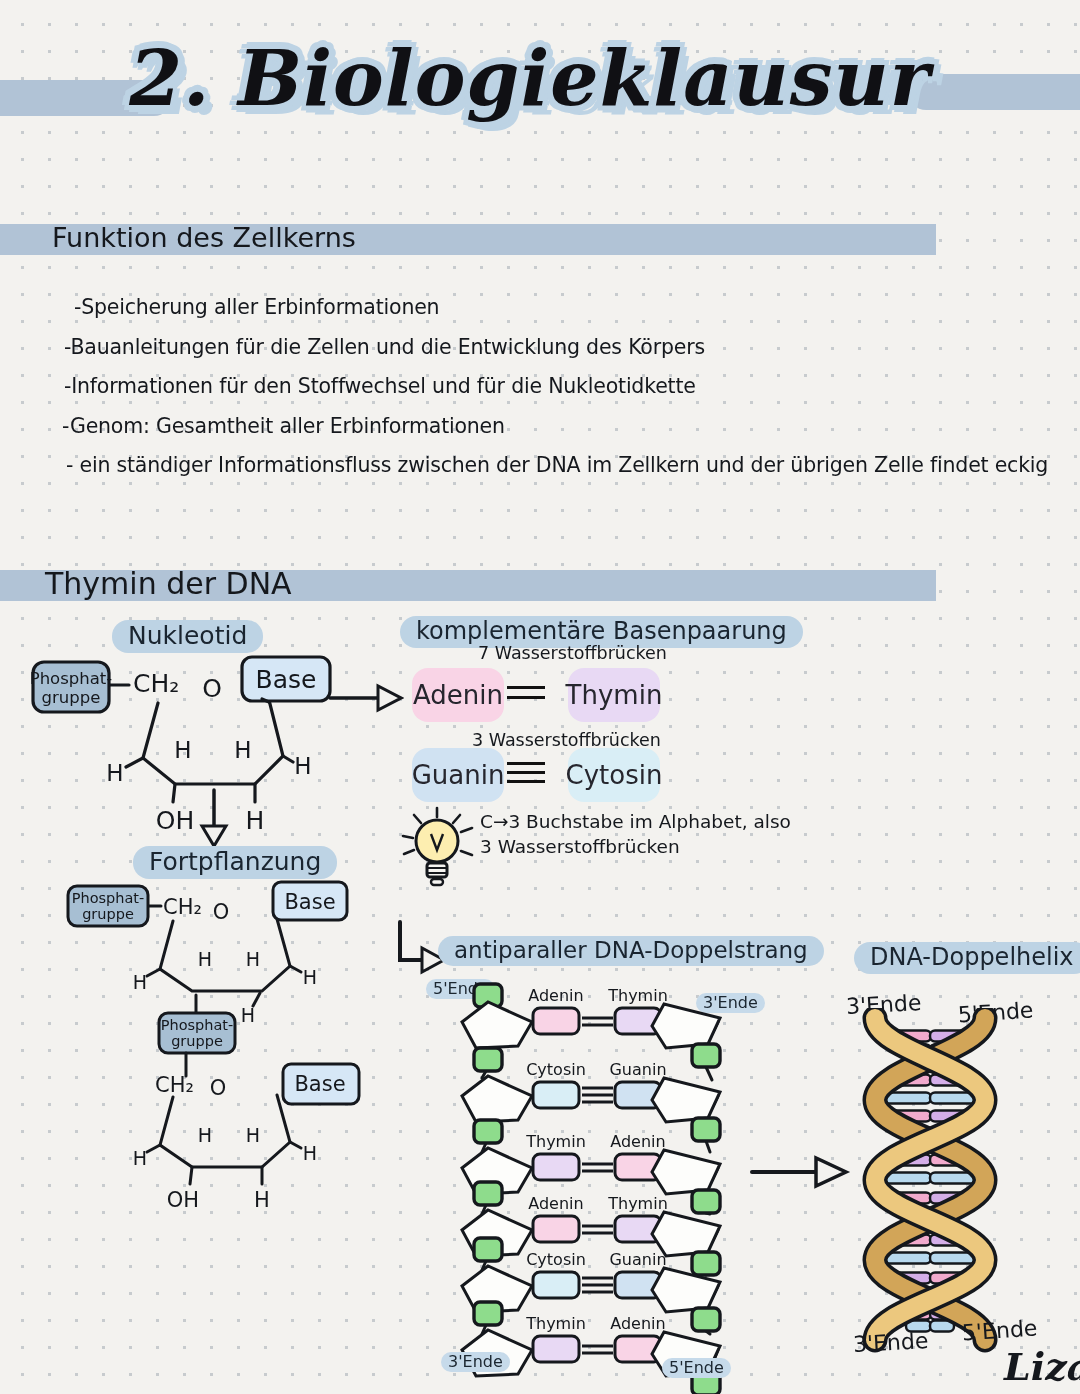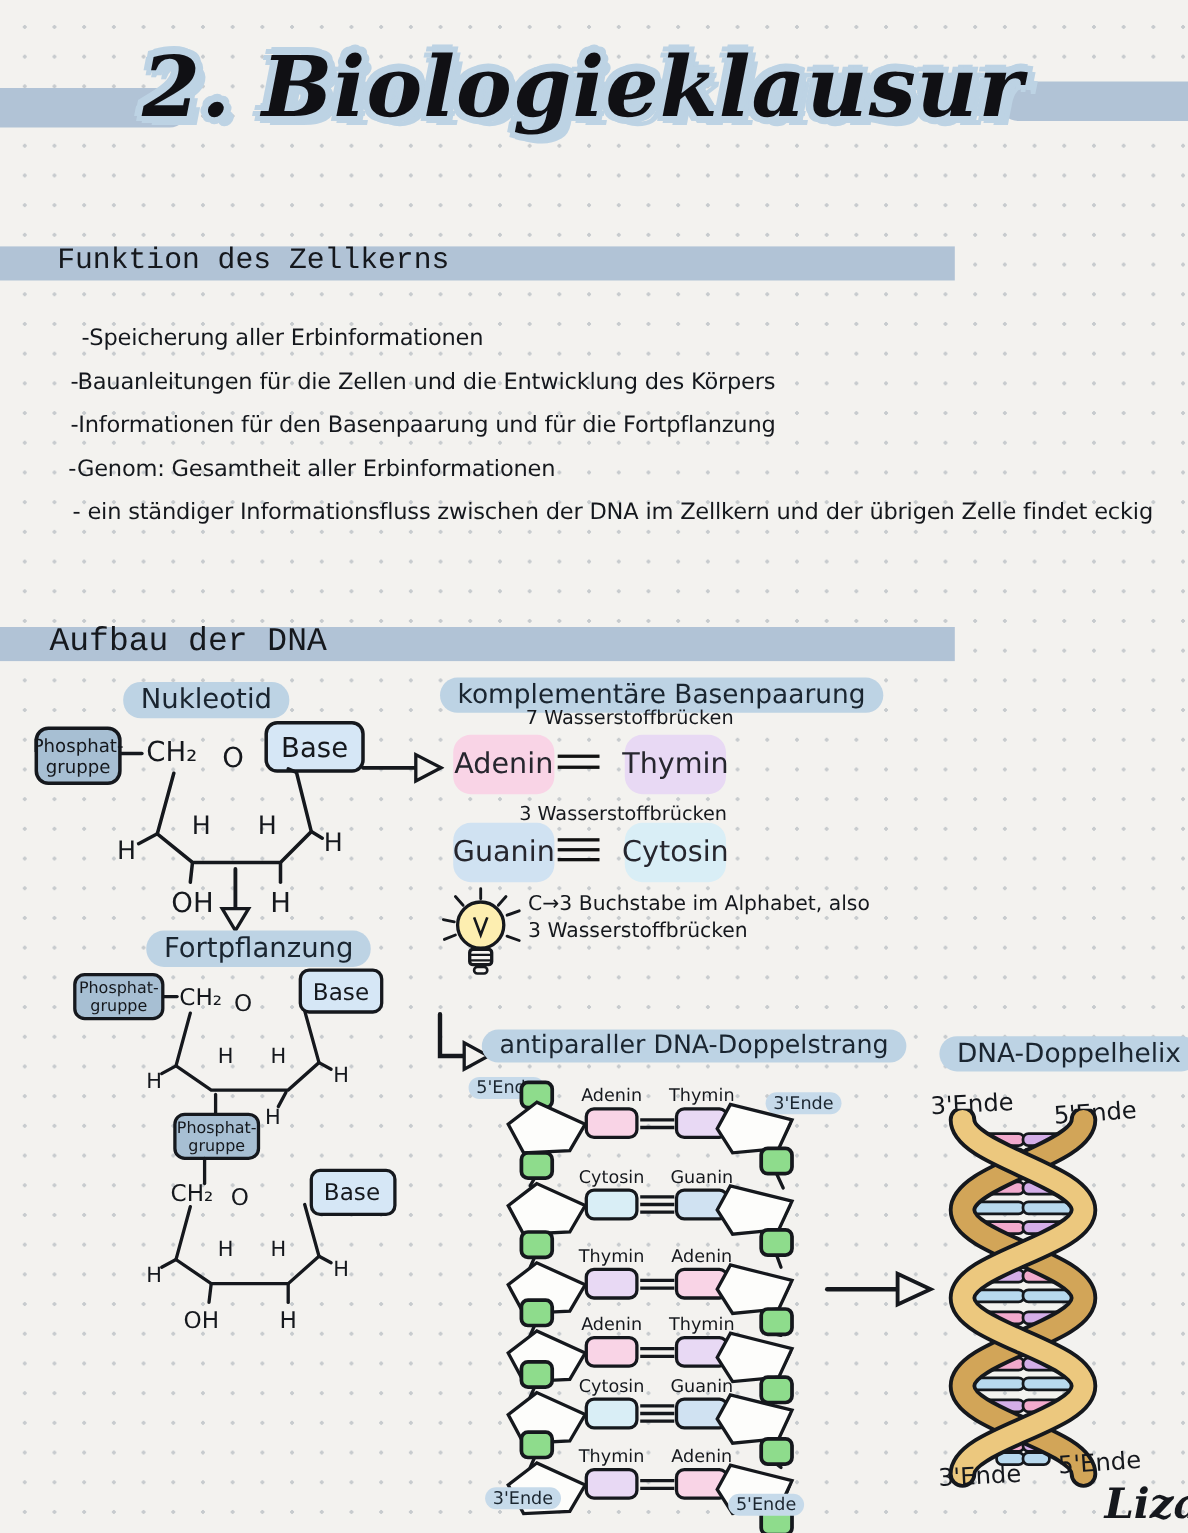--- a/index.html
+++ b/index.html
@@ -21,22 +21,22 @@
   
   .title{
     font-family:"DejaVu Serif",serif;font-style:italic;font-weight:bold;
     font-size:76px;letter-spacing:1px;text-align:center;color:#101014;
     text-shadow:5px 5px 0 var(--hl),-5px 5px 0 var(--hl),5px -5px 0 var(--hl),
       -5px -5px 0 var(--hl),0 7px 0 var(--hl),7px 0 0 var(--hl),
       -7px 0 0 var(--hl),0 -7px 0 var(--hl),9px 9px 0 var(--hl);
   }
   .bar{background:var(--banner);height:36px}
   .banner{
-    background:var(--banner);width:868px;height:31px;
-    font-size:27px;display:flex;align-items:center;font-family:Liberation Mono, monospace;
+    background:var(--banner);width:936px;height:31px;
+    font-size:27px;display:flex;align-items:center;
   }
   .banner span{transform:translateY(-2px)}
   .bullets{width:960px;font-size:20.5px;letter-spacing:-0.2px;line-height:39.5px;white-space:nowrap}
   .pill-label{
     background:var(--hl);border-radius:16px;padding:1px 16px 3px 16px;
     font-size:25px;white-space:nowrap;color:#1a2530;
   }
   .small-note{font-size:17.5px;white-space:pre}
   .bp-pill{
     border-radius:16px;width:92px;height:54px;display:flex;align-items:center;
@@ -60,27 +60,27 @@
 <div class="abs bar" style="left:908px;top:74px;width:172px;border-radius:18px 0 0 18px"></div>
 <div class="abs title" style="left:90px;top:34px;width:880px">2. Biologieklausur</div>
 
 <div class="abs banner" style="left:0;top:224px">
   <span class="abs" style="left:52px">Funktion des Zellkerns</span>
 </div>
 
 <div class="abs bullets" style="left:60px;top:288px">
   <div style="padding-left:14px">-Speicherung aller Erbinformationen</div>
   <div style="padding-left:4px">-Bauanleitungen für die Zellen und die Entwicklung des Körpers</div>
-  <div style="padding-left:4px">-Informationen für den Basenpaarung und für die Fortpflanzung</div>
+  <div style="padding-left:4px">-Informationen für den Stoffwechsel und für die Nukleotidkette</div>
   <div style="padding-left:2px">-Genom: Gesamtheit aller Erbinformationen</div>
   <div style="padding-left:6px">- ein ständiger Informationsfluss zwischen der DNA im Zellkern und der übrigen Zelle findet eckig</div>
 </div>
 
 <div class="abs banner" style="left:0;top:570px;font-size:30px">
-  <span class="abs" style="left:45px">Aufbau der DNA</span>
+  <span class="abs" style="left:45px">Thymin der DNA</span>
 </div>
 
 <div class="abs pill-label" style="left:112px;top:620px">Nukleotid</div>
 
 <svg class="abs" style="left:15px;top:648px" width="390" height="200" viewBox="0 0 390 200">
   <g stroke="#15181d" stroke-width="3.2" fill="none" stroke-linecap="round">
     <rect x="18" y="14" width="76" height="50" rx="11" fill="var(--phos)"></rect>
     <line x1="95" y1="37" x2="114" y2="37"></line>
     <path d="M143,55 L128,110 L160,136 L240,136 L268,108 L254,52"></path>
     <rect x="227" y="9" width="88" height="44" rx="10" fill="var(--basebox)"></rect>

